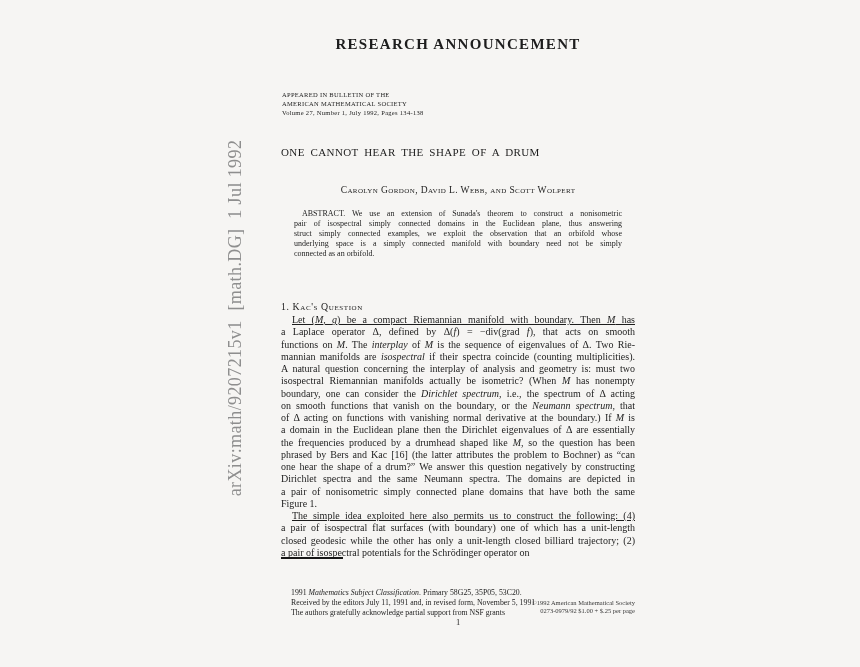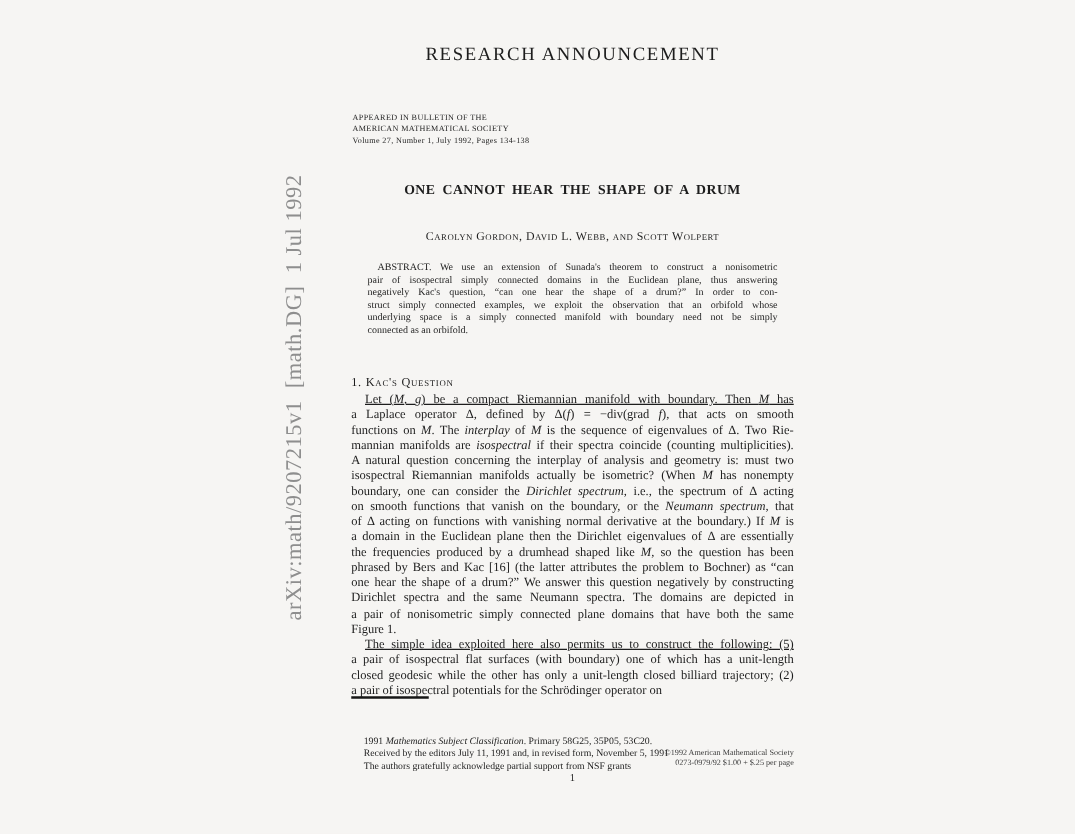--- a/index.html
+++ b/index.html
@@ -13,30 +13,30 @@
   .watermark {
     position:absolute; left:36px; top:307px; width:400px; height:22px;
     transform:rotate(-90deg);
     font-size:18px; letter-spacing:0.4px; color:#8e8e8e;
     white-space:pre; text-align:center;
   }
   
   .column { position:absolute; left:281px; top:0; width:354px; height:667px; }
   .banner {
     position:absolute; top:36px; left:0; width:100%; text-align:center;
-    font-size:15px; font-weight:normal; letter-spacing:1.3px; white-space:nowrap;
+    font-size:15px; font-weight:bold; letter-spacing:1.3px; white-space:nowrap;
   }
   .journal {
     position:absolute; top:90px; left:1px;
     font-size:6.5px; line-height:9px; letter-spacing:0.3px;
   }
   .journal .line { text-align:left !important; text-align-last:left !important; text-indent:0 !important; }
   .title {
-    position:absolute; top:146px; left:0; width:100%; text-align:center;
-    font-size:11px; font-weight:bold; word-spacing:2.5px; letter-spacing:0.4px; white-space:nowrap;
+    position:absolute; top:146px; left:0; width:100%; text-align:left;
+    font-size:11px; font-weight:normal; word-spacing:2.5px; letter-spacing:0.4px; white-space:nowrap;
   }
   .authors {
     position:absolute; top:185px; left:0; width:100%; text-align:center;
     font-size:9.5px; font-variant:small-caps; letter-spacing:0.4px; white-space:nowrap;
   }
   .abstract {
     position:absolute; top:209px; left:13px; right:13px;
     font-size:8px; line-height:10.05px;
   }
   .abstract .line.first { text-indent:8px; }
@@ -84,21 +84,20 @@
         <div class="line last">Volume 27, Number 1, July 1992, Pages 134-138</div>
       </div>
 
     <div class="title">ONE CANNOT HEAR THE SHAPE OF A DRUM</div>
 
     <div class="authors">Carolyn Gordon, David L. Webb, and Scott Wolpert</div>
 
     <div class="abstract">
         <div class="line first">ABSTRACT. We use an extension of Sunada's theorem to construct a nonisometric</div>
         <div class="line">pair of isospectral simply connected domains in the Euclidean plane, thus answering</div>
-        <div class="line">negatively Kac's question, “can one hear the shape of a drum?” In order to con-</div>
         <div class="line">struct simply connected examples, we exploit the observation that an orbifold whose</div>
         <div class="line">underlying space is a simply connected manifold with boundary need not be simply</div>
         <div class="line last">connected as an orbifold.</div>
       </div>
 
     <div class="sectionhead">1. Kac's Question</div>
 
     <div class="bodytext">
       <div class="para">
           <div class="line first">Let (<i>M</i>, <i>g</i>) be a compact Riemannian manifold with boundary.  Then <i>M</i> has</div>
@@ -112,21 +111,21 @@
           <div class="line">of Δ acting on functions with vanishing normal derivative at the boundary.) If <i>M</i> is</div>
           <div class="line">a domain in the Euclidean plane then the Dirichlet eigenvalues of Δ are essentially</div>
           <div class="line">the frequencies produced by a drumhead shaped like <i>M</i>, so the question has been</div>
           <div class="line">phrased by Bers and Kac [16] (the latter attributes the problem to Bochner) as “can</div>
           <div class="line">one hear the shape of a drum?”  We answer this question negatively by constructing</div>
           <div class="line">Dirichlet spectra and the same Neumann spectra.  The domains are depicted in</div>
           <div class="line">a pair of nonisometric simply connected plane domains that have both the same</div>
           <div class="line last">Figure 1.</div>
         </div>
       <div class="para">
-          <div class="line first">The simple idea exploited here also permits us to construct the following: (5)</div>
+          <div class="line first">The simple idea exploited here also permits us to construct the following: (4)</div>
           <div class="line">a pair of isospectral flat surfaces (with boundary) one of which has a unit-length</div>
           <div class="line">closed geodesic while the other has only a unit-length closed billiard trajectory; (2)</div>
           <div class="line last">a pair of isospectral potentials for the Schrödinger operator on</div>
         </div>
     </div>
 
     <div class="fnrule"></div>
 
     <div class="footnotes">
         <div class="line first">1991 <i>Mathematics Subject Classification</i>. Primary 58G25, 35P05, 53C20.</div>

